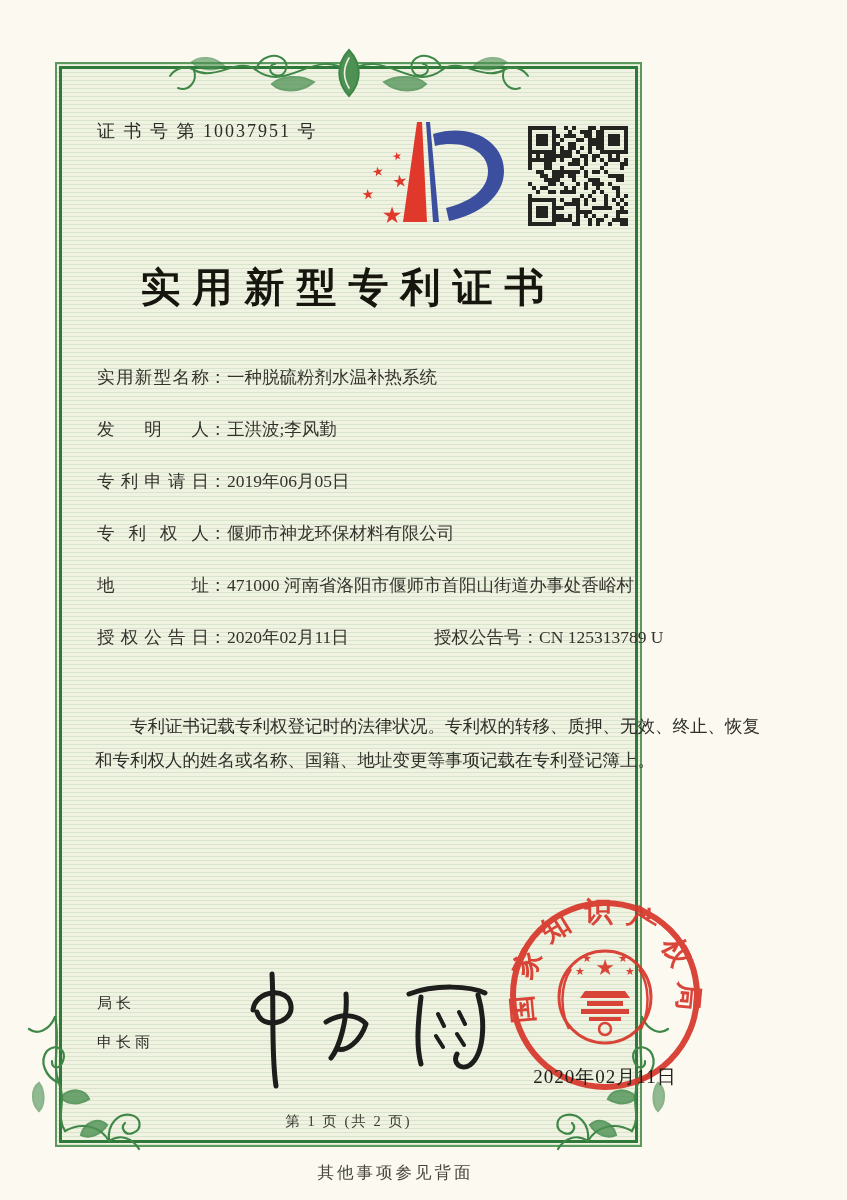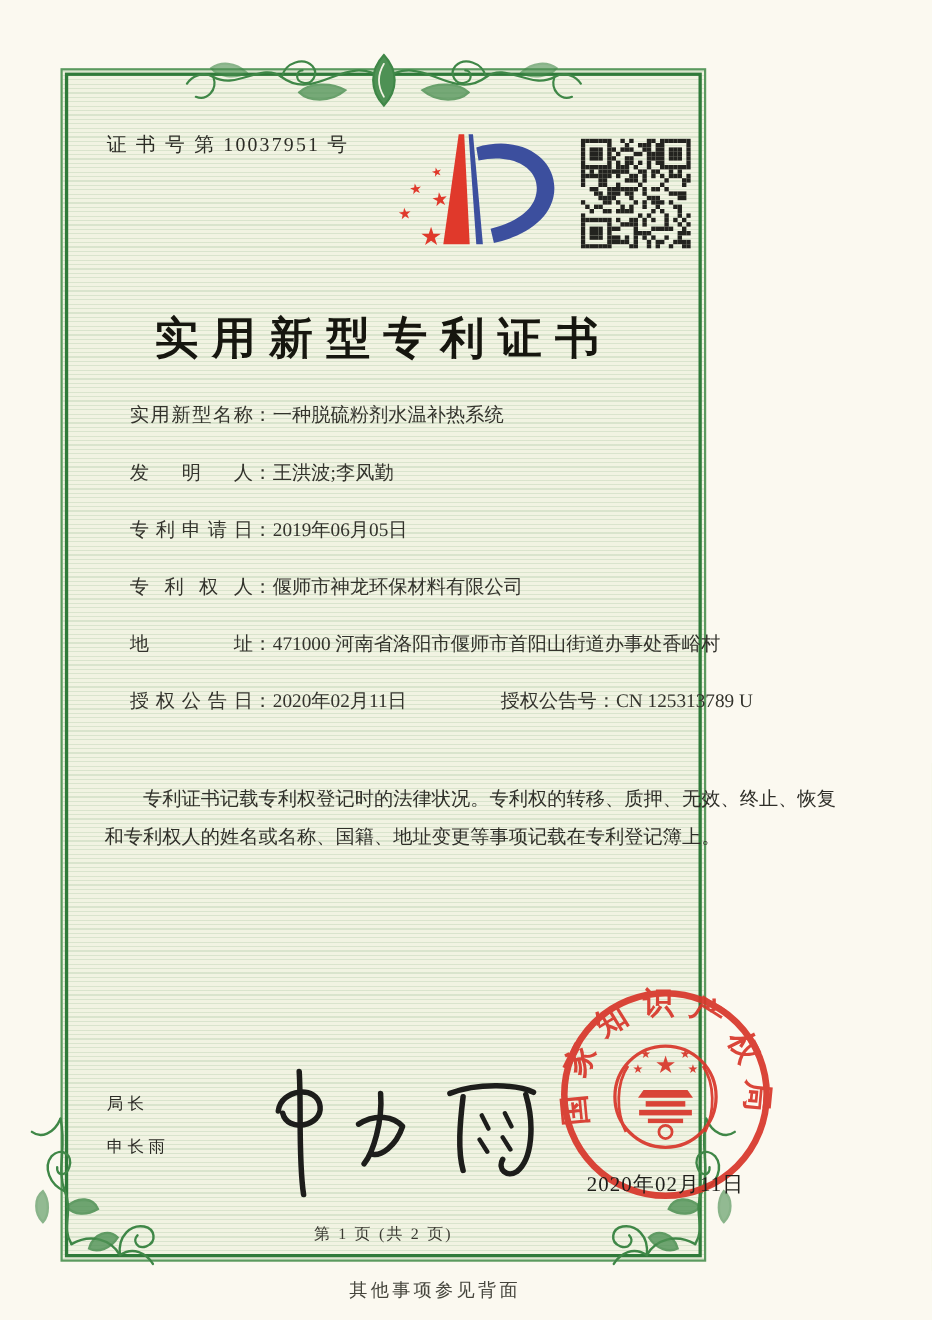--- a/index.html
+++ b/index.html
@@ -37,27 +37,27 @@
   .cert-no {
     position:absolute; left:40px; top:55px;
     font-size:18px; letter-spacing:2px; color:#2c2c26;
   }
   .logo { position:absolute; left:276px; top:46px; width:185px; height:130px; }
   .qr   { position:absolute; right:12px; top:62px; width:100px; height:100px; }
 
   .title {
     position:absolute; left:0; right:0; top:196px;
     text-align:center; font-size:40px; font-weight:700;
-    letter-spacing:12px; color:#16160f;margin-top:20px;
+    letter-spacing:12px; color:#16160f;
   }
 
   
   .fields { position:absolute; left:40px; top:300px; width:668px;
             font-size:17.5px; color:#33332c; }
-  .frow { line-height:26px; margin-bottom:26px; white-space:nowrap;margin-left:21px; }
+  .frow { line-height:26px; margin-bottom:26px; white-space:nowrap; }
   .f-label {
     display:inline-block; width:112px; vertical-align:top;
     text-align:justify; text-align-last:justify;
   }
   .f-colon { display:inline-block; width:18px; }
   .grant-no-group { position:absolute; left:337px; display:inline-block; }
 
   
   .paras {
     position:absolute; left:38px; top:646px; width:665px;

